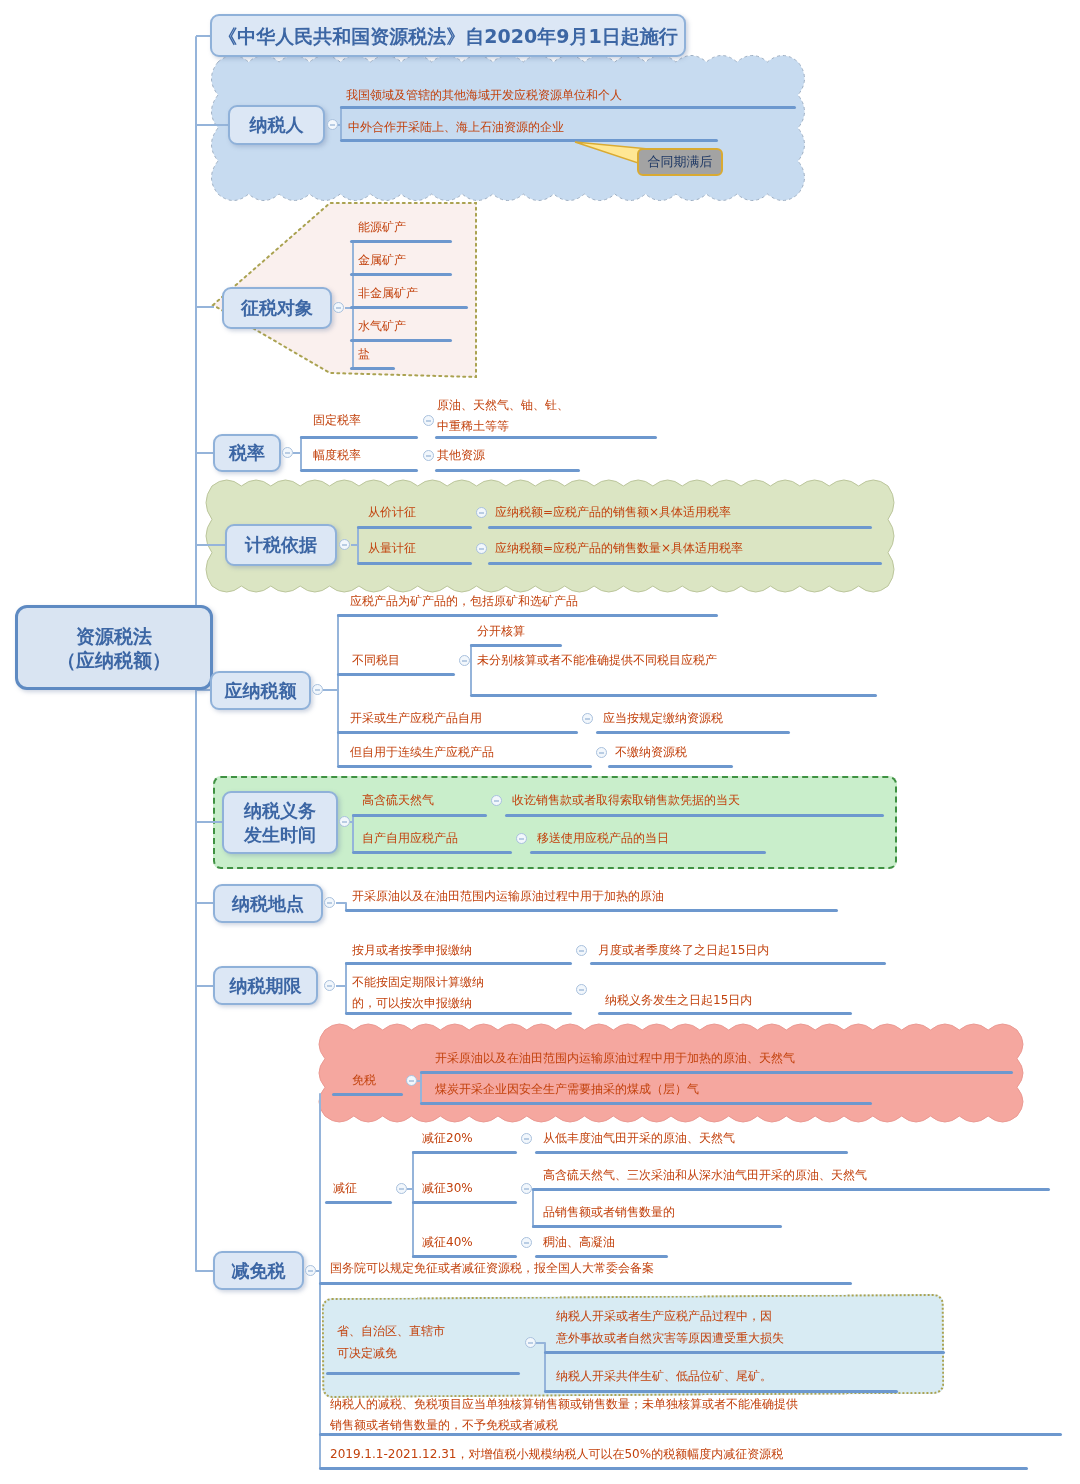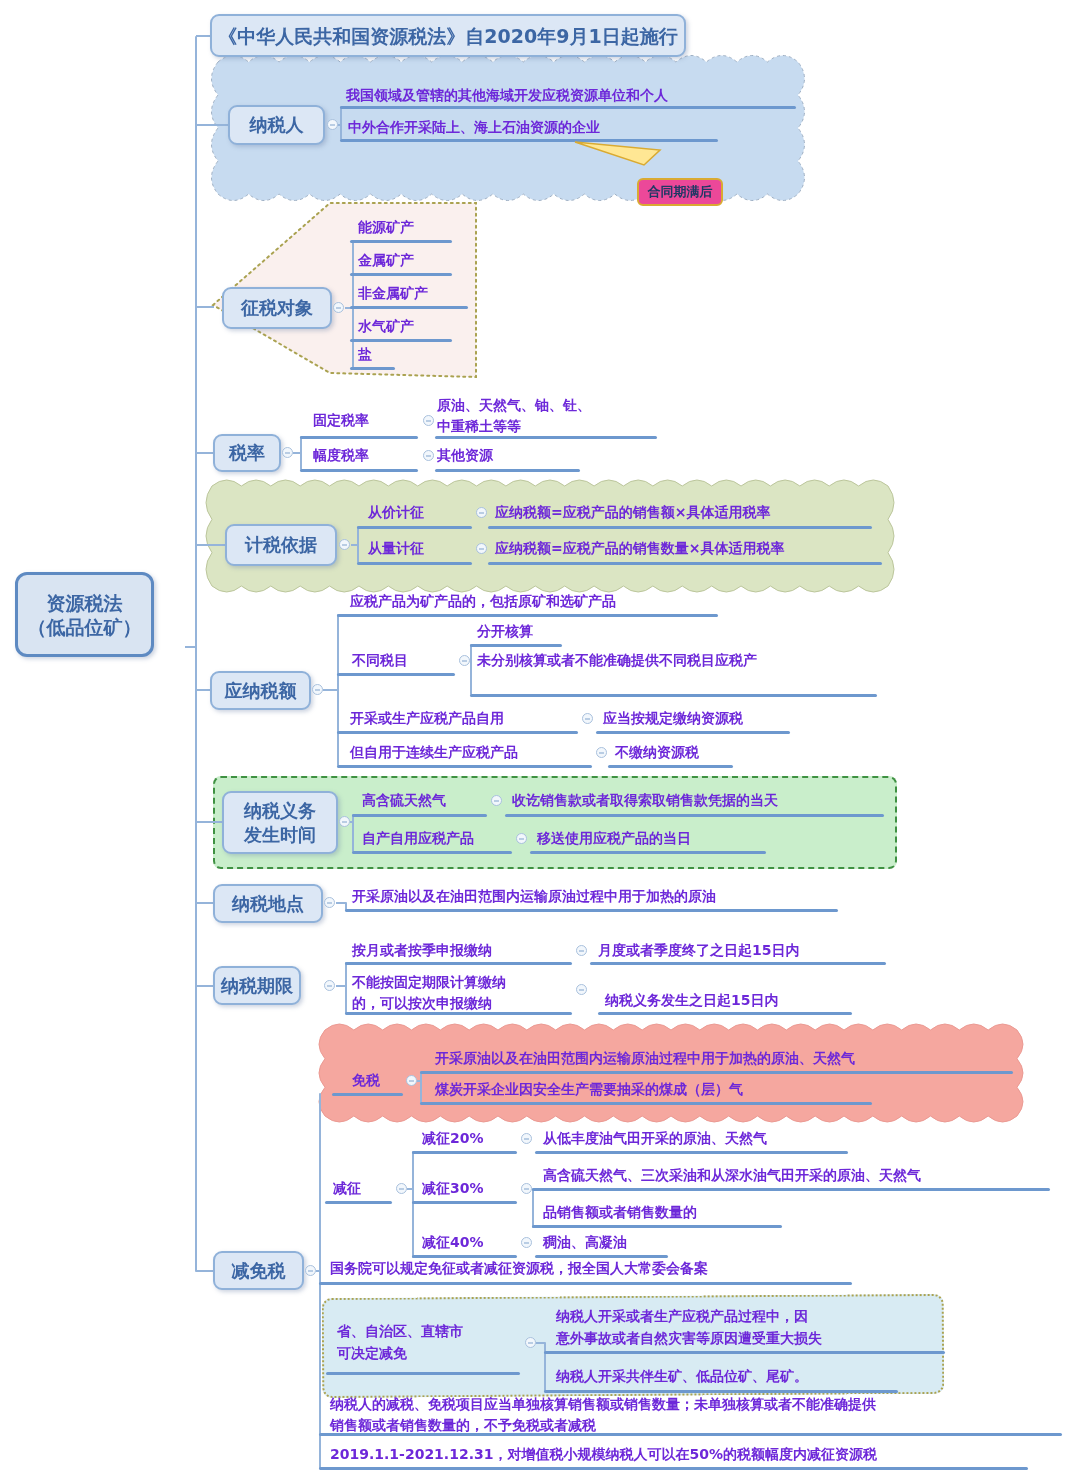--- a/index.html
+++ b/index.html
@@ -1,40 +1,40 @@
 <!DOCTYPE html>
 <html><head>
 <meta charset="utf-8">
 <style>
   html,body{margin:0;padding:0;background:#fff;}
   #canvas{position:relative;width:1080px;height:1484px;background:#fff;
           font-family:"DejaVu Sans",sans-serif;overflow:hidden;}
-  .t{position:absolute;font-weight:700;font-size:14px;line-height:21px;
-     color:#6d28d9;white-space:nowrap;z-index:3;}
+  .t{position:absolute;font-weight:400;font-size:12px;line-height:21px;
+     color:#c2410c;white-space:nowrap;z-index:3;}
   .node{position:absolute;box-sizing:border-box;background:#dce7f5;
         border:2px solid #8fb1d9;border-radius:9px;color:#3c66a4;
         display:flex;align-items:center;justify-content:center;text-align:center;
         font-weight:700;font-size:18px;line-height:22px;z-index:3;
         box-shadow:2px 2px 4px rgba(110,130,165,.35);}
   .node.twoline{flex-direction:column;line-height:24px;}
   .root{border-width:3px;border-color:#5e8ac2;border-radius:12px;
         background:#d9e4f2;font-size:19px;}
   .ul{position:absolute;height:3px;background:#6d98ce;border-radius:2px;z-index:2;}
   .vl{position:absolute;width:2px;background:#95b4da;border-radius:1px;z-index:1;}
   .hl{position:absolute;height:2px;background:#95b4da;z-index:1;}
   .circ{position:absolute;width:11px;height:11px;box-sizing:border-box;
         border:1.5px solid #a9c1dd;border-radius:50%;background:#f2f7fc;z-index:4;}
   .circ::after{content:"";position:absolute;left:2px;right:2px;top:50%;
         height:2px;margin-top:-1px;background:#b9cde4;}
   .box{position:absolute;box-sizing:border-box;z-index:0;}
   .cloud{position:absolute;z-index:0;overflow:visible;}
   .shape{position:absolute;z-index:0;overflow:visible;}
-  .callout{position:absolute;box-sizing:border-box;background:#ec4899;
+  .callout{position:absolute;box-sizing:border-box;background:#a3a3a3;
         border:2px solid #d9aa32;border-radius:6px;display:flex;align-items:center;
-        justify-content:center;font-weight:700;font-size:13px;color:#1f3864;z-index:4;margin-top:30px;}
+        justify-content:center;font-weight:400;font-size:13px;color:#1f3864;z-index:4;}
 </style>
 </head>
 <body>
 
 <div id="canvas">
 
   <svg class="cloud" width="606" height="158" viewBox="-13 -13 606 158" style="left: 205px; top: 49px;">
       <path d="M 0 0 q 15.263157894736842 -13 30.526315789473685 0 q 15.263157894736842 -13 30.526315789473685 0 q 15.263157894736842 -13 30.526315789473685 0 q 15.263157894736842 -13 30.526315789473685 0 q 15.263157894736842 -13 30.526315789473685 0 q 15.263157894736842 -13 30.526315789473685 0 q 15.263157894736842 -13 30.526315789473685 0 q 15.263157894736842 -13 30.526315789473685 0 q 15.263157894736842 -13 30.526315789473685 0 q 15.263157894736842 -13 30.526315789473685 0 q 15.263157894736842 -13 30.526315789473685 0 q 15.263157894736842 -13 30.526315789473685 0 q 15.263157894736842 -13 30.526315789473685 0 q 15.263157894736842 -13 30.526315789473685 0 q 15.263157894736842 -13 30.526315789473685 0 q 15.263157894736842 -13 30.526315789473685 0 q 15.263157894736842 -13 30.526315789473685 0 q 15.263157894736842 -13 30.526315789473685 0 q 15.263157894736842 -13 30.526315789473685 0 q 13 16.5 0 33 q 13 16.5 0 33 q 13 16.5 0 33 q 13 16.5 0 33 q -15.263157894736842 13 -30.526315789473685 0 q -15.263157894736842 13 -30.526315789473685 0 q -15.263157894736842 13 -30.526315789473685 0 q -15.263157894736842 13 -30.526315789473685 0 q -15.263157894736842 13 -30.526315789473685 0 q -15.263157894736842 13 -30.526315789473685 0 q -15.263157894736842 13 -30.526315789473685 0 q -15.263157894736842 13 -30.526315789473685 0 q -15.263157894736842 13 -30.526315789473685 0 q -15.263157894736842 13 -30.526315789473685 0 q -15.263157894736842 13 -30.526315789473685 0 q -15.263157894736842 13 -30.526315789473685 0 q -15.263157894736842 13 -30.526315789473685 0 q -15.263157894736842 13 -30.526315789473685 0 q -15.263157894736842 13 -30.526315789473685 0 q -15.263157894736842 13 -30.526315789473685 0 q -15.263157894736842 13 -30.526315789473685 0 q -15.263157894736842 13 -30.526315789473685 0 q -15.263157894736842 13 -30.526315789473685 0 q -13 -16.5 0 -33 q -13 -16.5 0 -33 q -13 -16.5 0 -33 q -13 -16.5 0 -33 Z" fill="#c7dbf0" stroke="#9fb0c4" stroke-width="1" stroke-dasharray="3 3"></path>
     </svg>
   <svg class="cloud" width="700" height="124" viewBox="-12 -12 700 124" style="left: 200px; top: 474px;">
@@ -152,38 +152,38 @@
 
   <div class="ul" style="left:326px;top:1372px;width:194px"></div>
   <div class="hl" style="left:536px;top:1342px;width:9px"></div>
   <div class="vl" style="left:544px;top:1342px;height:50px"></div>
   <div class="ul" style="left:544px;top:1351px;width:401px"></div>
   <div class="ul" style="left:544px;top:1390px;width:354px"></div>
 
   <div class="ul" style="left:319px;top:1433px;width:743px"></div>
   <div class="ul" style="left:319px;top:1467px;width:709px"></div>
 
-  <div class="node root twoline" style="left:15px;top:572px;width:139px;height:85px">
+  <div class="node root twoline" style="left:15px;top:605px;width:198px;height:85px">
     <span>资源税法</span>
-    <span>（低品位矿）</span>
+    <span>（应纳税额）</span>
   </div>
 
   <div class="node" style="left:210px;top:14px;width:476px;height:43px;font-size:19px">《中华人民共和国资源税法》自2020年9月1日起施行</div>
 
   <div class="node" style="left:228px;top:105px;width:97px;height:40px">纳税人</div>
   <div class="node" style="left:222px;top:287px;width:110px;height:42px">征税对象</div>
   <div class="node" style="left:213px;top:434px;width:68px;height:38px">税率</div>
   <div class="node" style="left:225px;top:524px;width:112px;height:42px">计税依据</div>
   <div class="node" style="left:210px;top:671px;width:101px;height:39px">应纳税额</div>
   <div class="node twoline" style="left:222px;top:791px;width:116px;height:63px">
     <span>纳税义务</span>
     <span>发生时间</span>
   </div>
   <div class="node" style="left:213px;top:884px;width:110px;height:39px">纳税地点</div>
-  <div class="node" style="left:213px;top:966px;width:88px;height:39px">纳税期限</div>
+  <div class="node" style="left:213px;top:966px;width:105px;height:39px">纳税期限</div>
   <div class="node" style="left:213px;top:1251px;width:91px;height:39px">减免税</div>
 
   <div class="circ" style="left:327px;top:119px"></div>
   <div class="circ" style="left:333px;top:302px"></div>
   <div class="circ" style="left:282px;top:447px"></div>
   <div class="circ" style="left:339px;top:539px"></div>
   <div class="circ" style="left:312px;top:684px"></div>
   <div class="circ" style="left:339px;top:816px"></div>
   <div class="circ" style="left:324px;top:897px"></div>
   <div class="circ" style="left:324px;top:980px"></div>

